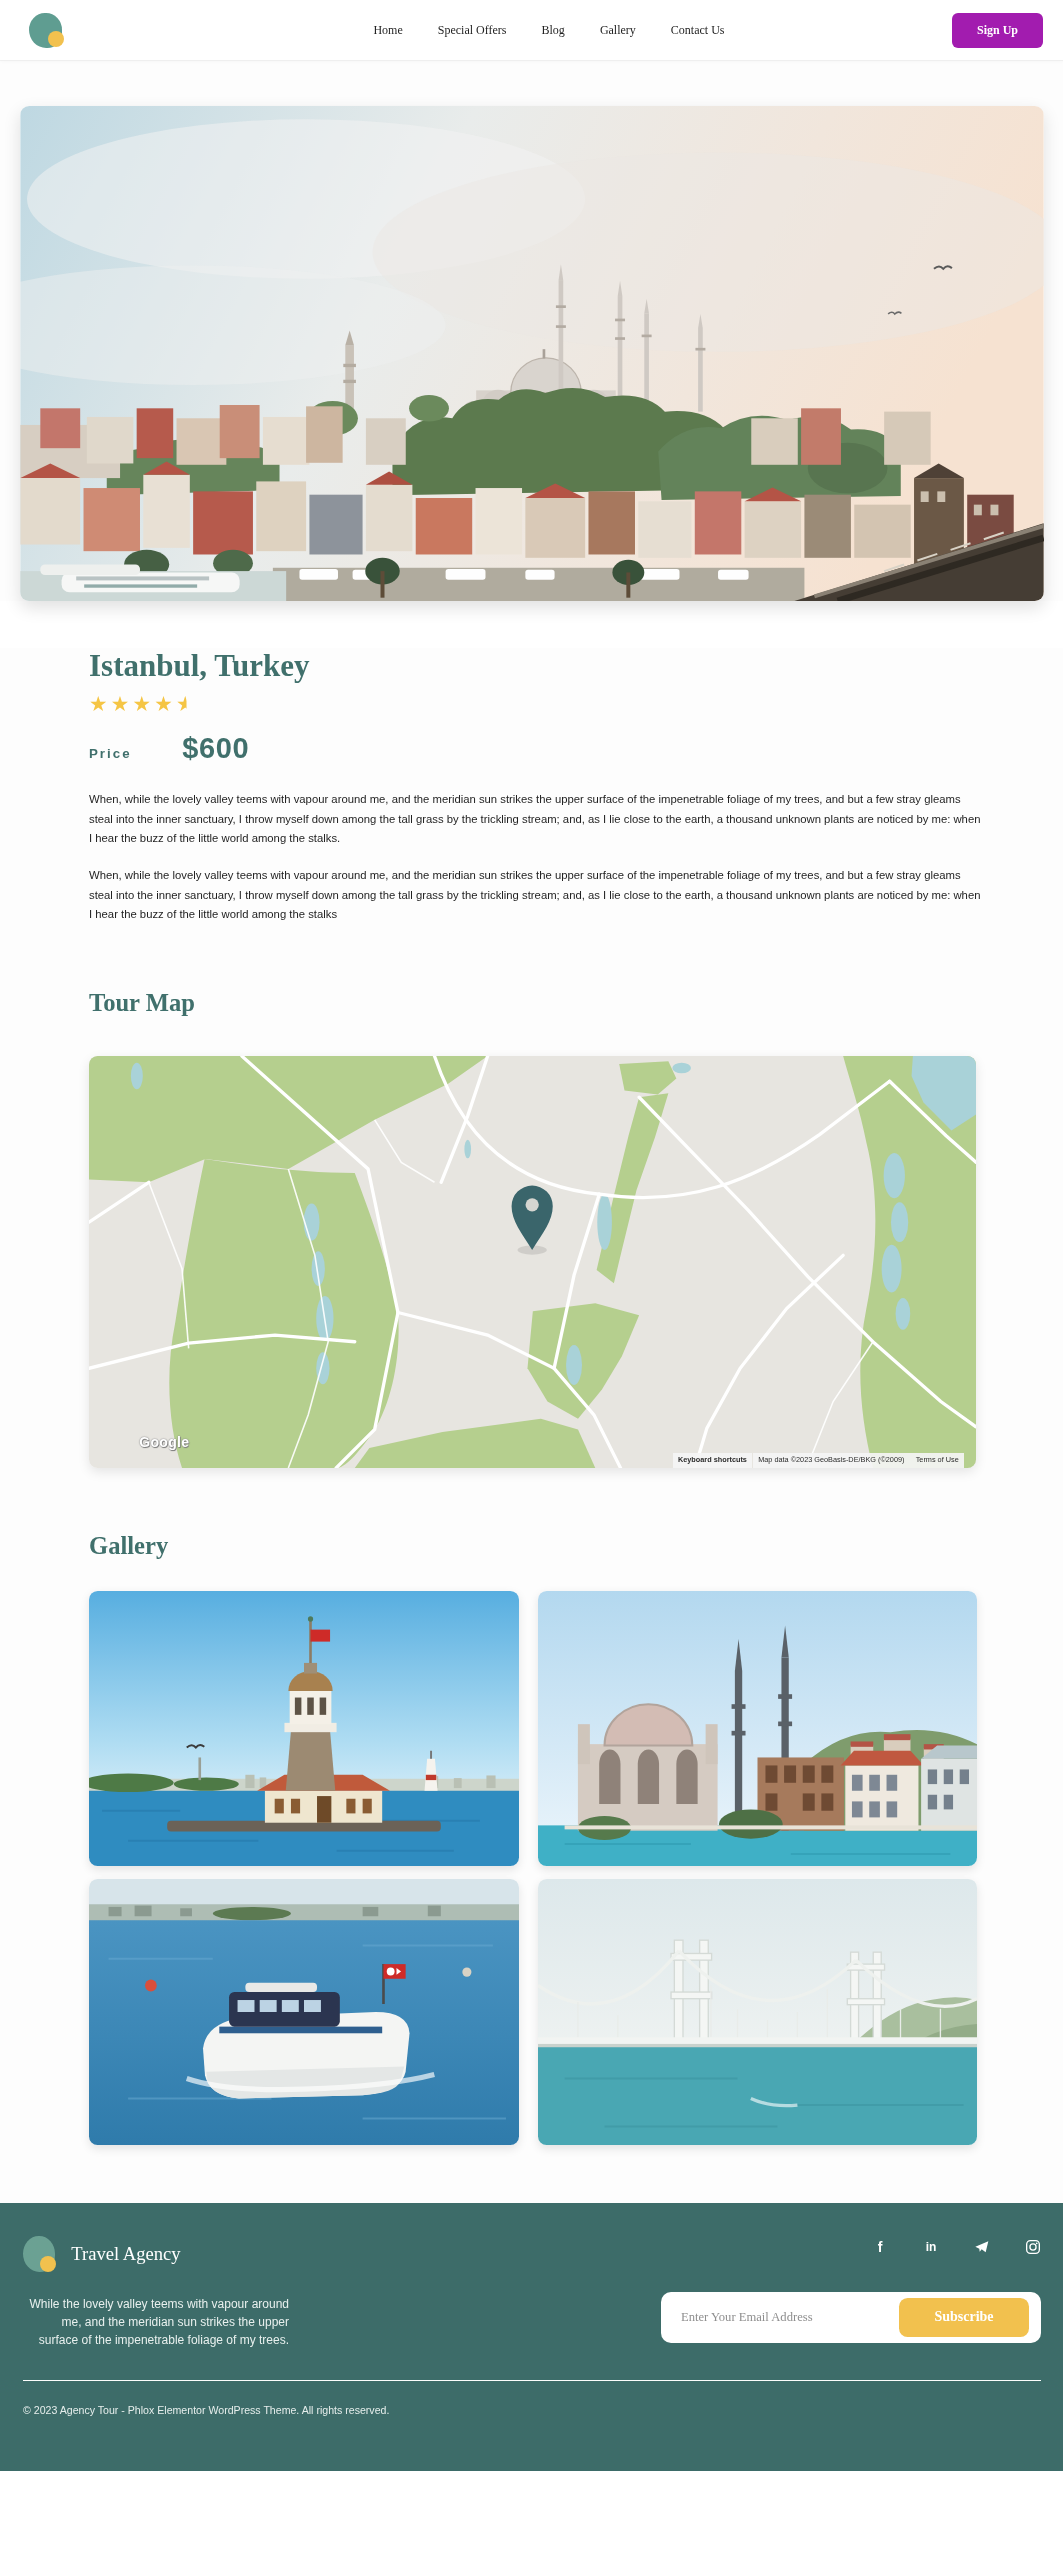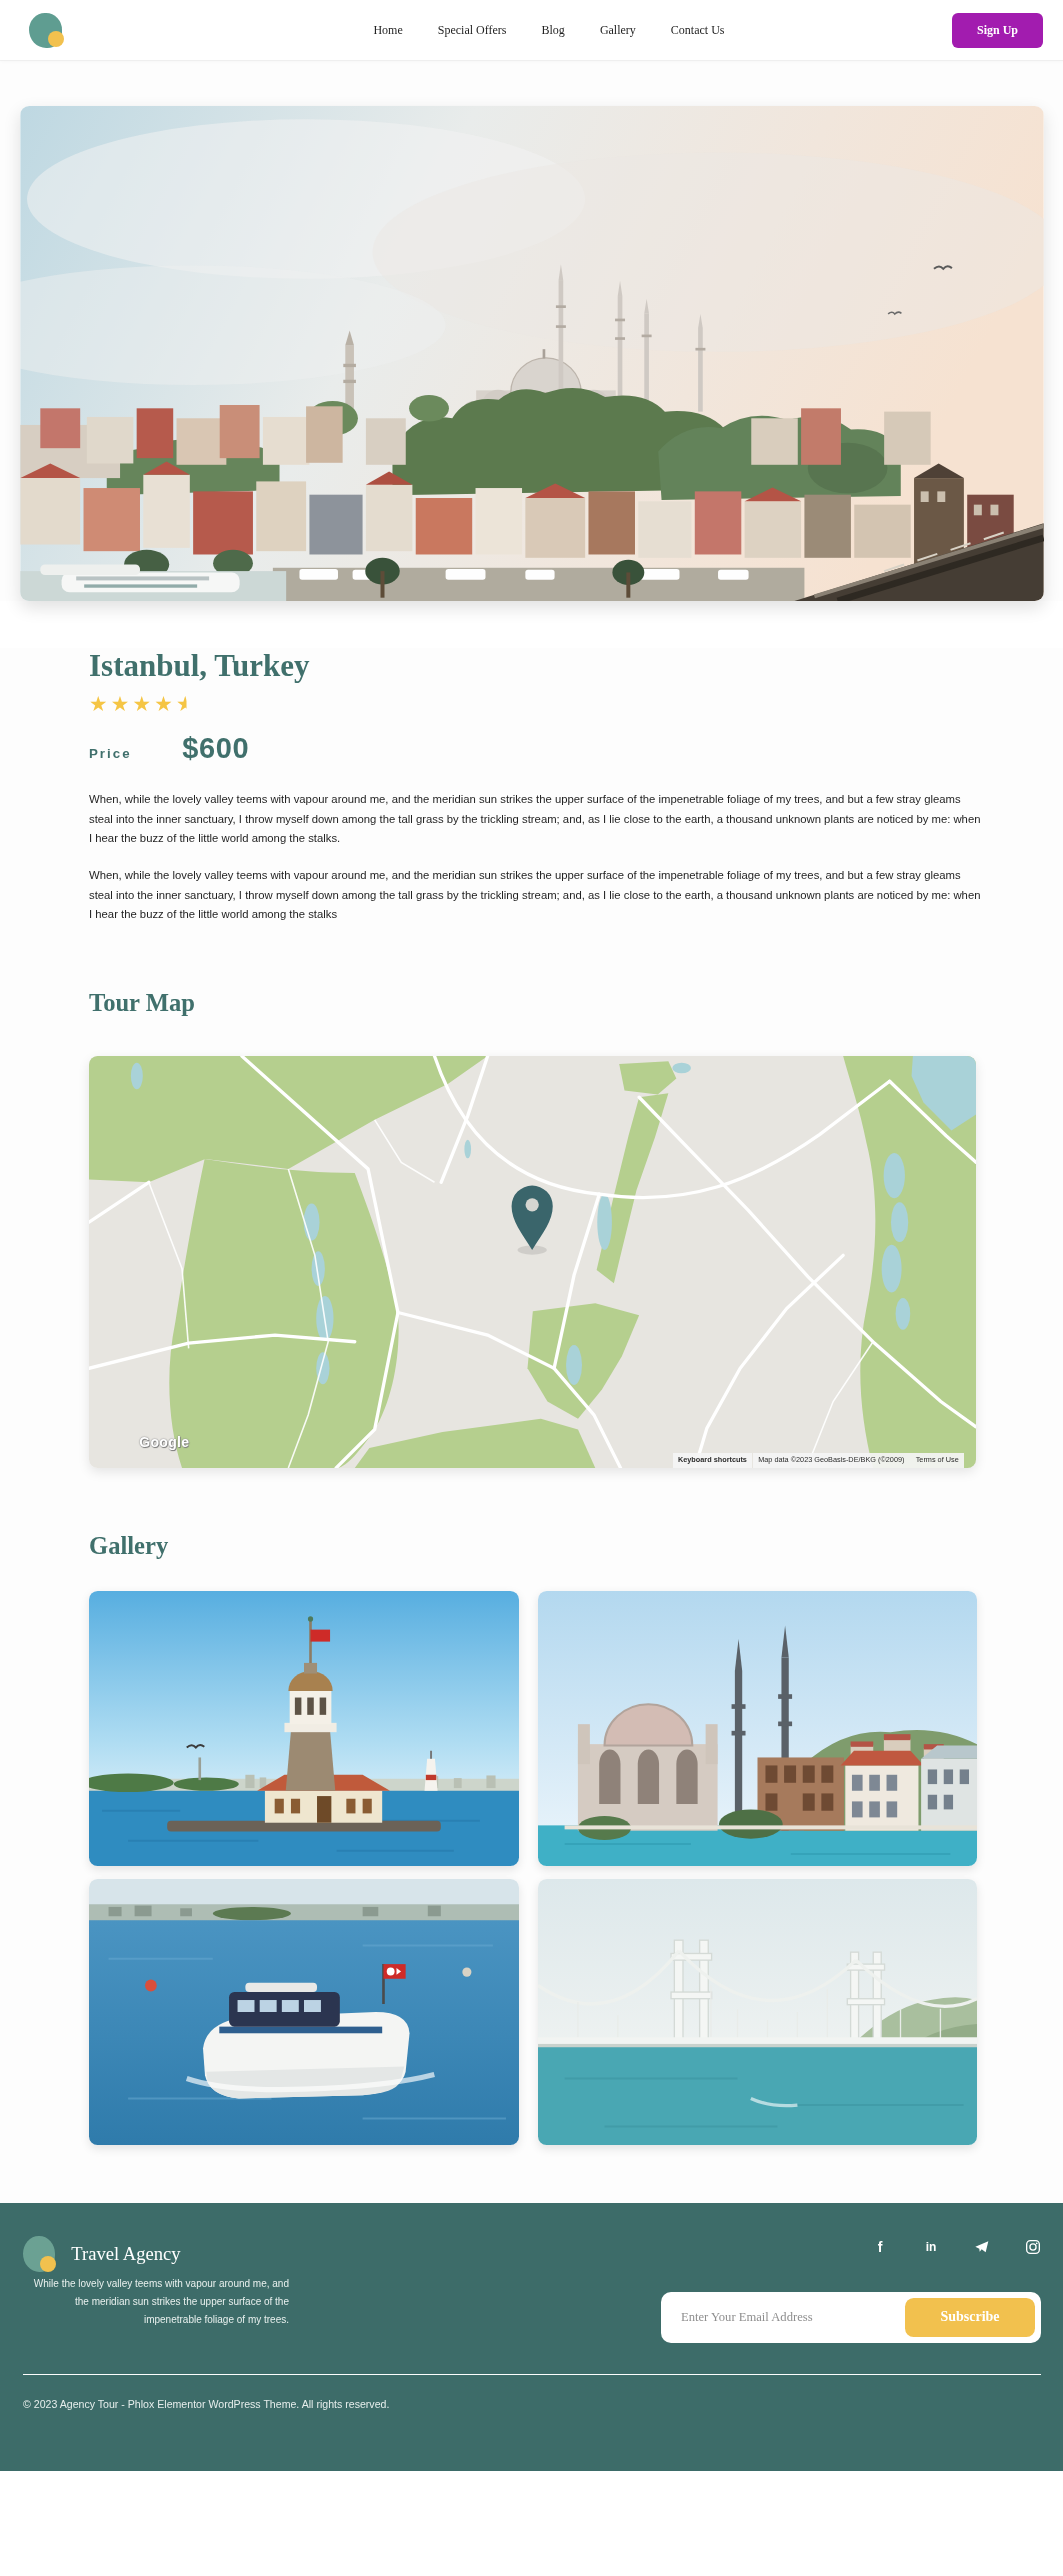--- a/index.html
+++ b/index.html
@@ -55,30 +55,30 @@
 
   
   footer{background:#3d6c69;color:#fff;box-sizing:border-box;min-height:268px;padding:32px 23px 22.6px 23px;}
   .f-top{display:flex;justify-content:space-between;align-items:flex-start;}
   .f-left{width:286px;text-align:right;}
   .f-brand-row{display:flex;align-items:center;gap:13.3px;}
   .f-logo{position:relative;width:35px;height:39px;}
   .f-logo .c1{position:absolute;left:0;top:1.3px;width:32px;height:36px;border-radius:50% 50% 48% 52%;background:#6ba193;}
   .f-logo .c2{position:absolute;left:17.3px;top:21px;width:16px;height:16px;border-radius:50%;background:#f2c14e;}
   .f-brand{font-family:"Liberation Serif","DejaVu Serif",serif;font-size:18.6px;color:#fff;}
-  .f-desc{margin-top:1px;font-size:10px;line-height:18px;color:#e8f0ee;width:266px;}
+  .f-desc{margin-top:21px;font-size:12px;line-height:18px;color:#e8f0ee;width:266px;}
   .f-right{width:380px;display:flex;flex-direction:column;align-items:flex-end;}
   .socials{display:flex;gap:35px;align-items:center;margin-top:4px;}
   .social{width:16px;height:16px;display:flex;align-items:center;justify-content:center;cursor:pointer;
           color:#fff;font-weight:bold;font-size:14px;line-height:1;}
   .newsletter{position:relative;margin-top:37px;width:380px;height:51px;}
   .newsletter input{width:100%;height:100%;box-sizing:border-box;border:none;border-radius:10px;background:#fff;
           padding:0 143px 0 20px;font-family:"Liberation Serif","DejaVu Serif",serif;font-size:12.6px;color:#444;}
   .newsletter input::placeholder{color:#8f8f8f;}
-  .newsletter button{position:absolute;top:6px;right:6px;height:39px;width:130px;border:none;border-radius:8.6px;
+  .newsletter button{position:absolute;top:6px;right:12px;height:39px;width:130px;border:none;border-radius:8.6px;
           background:#f2c14e;color:#fff;font-family:"Liberation Serif","DejaVu Serif",serif;font-weight:bold;
           font-size:14px;cursor:pointer;}
   .f-divider{margin:31px 0 0 0;border:none;border-top:1.3px solid #fcfdfd;}
   .f-copy{margin-top:22.6px;font-size:10.6px;color:#e6eeec;}
 </style>
 </head>
 <body>
 
 <header>
   <div class="logo">

